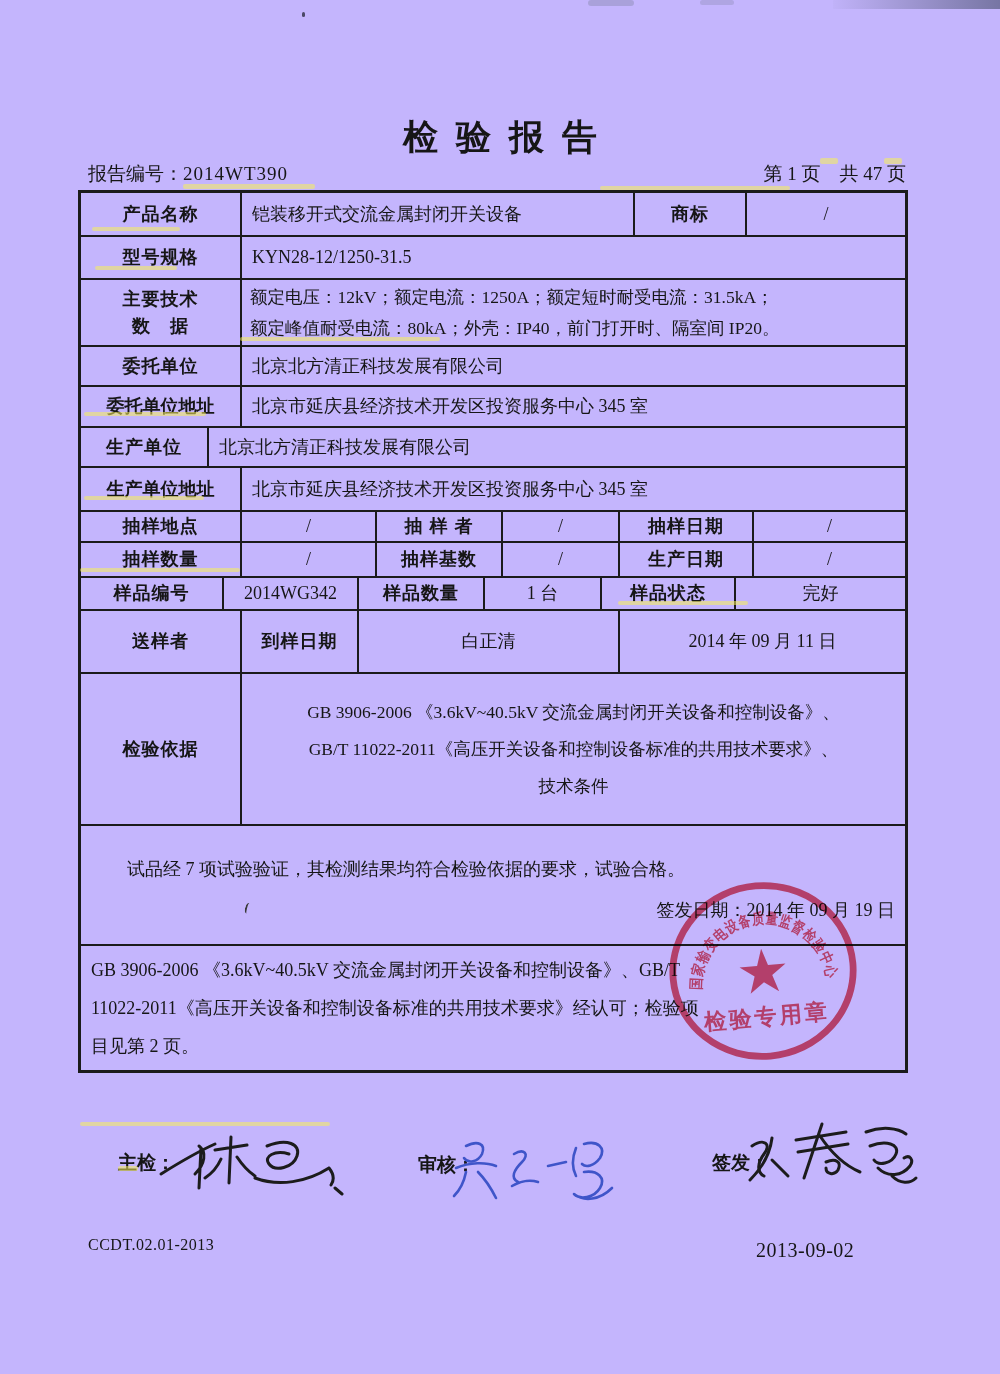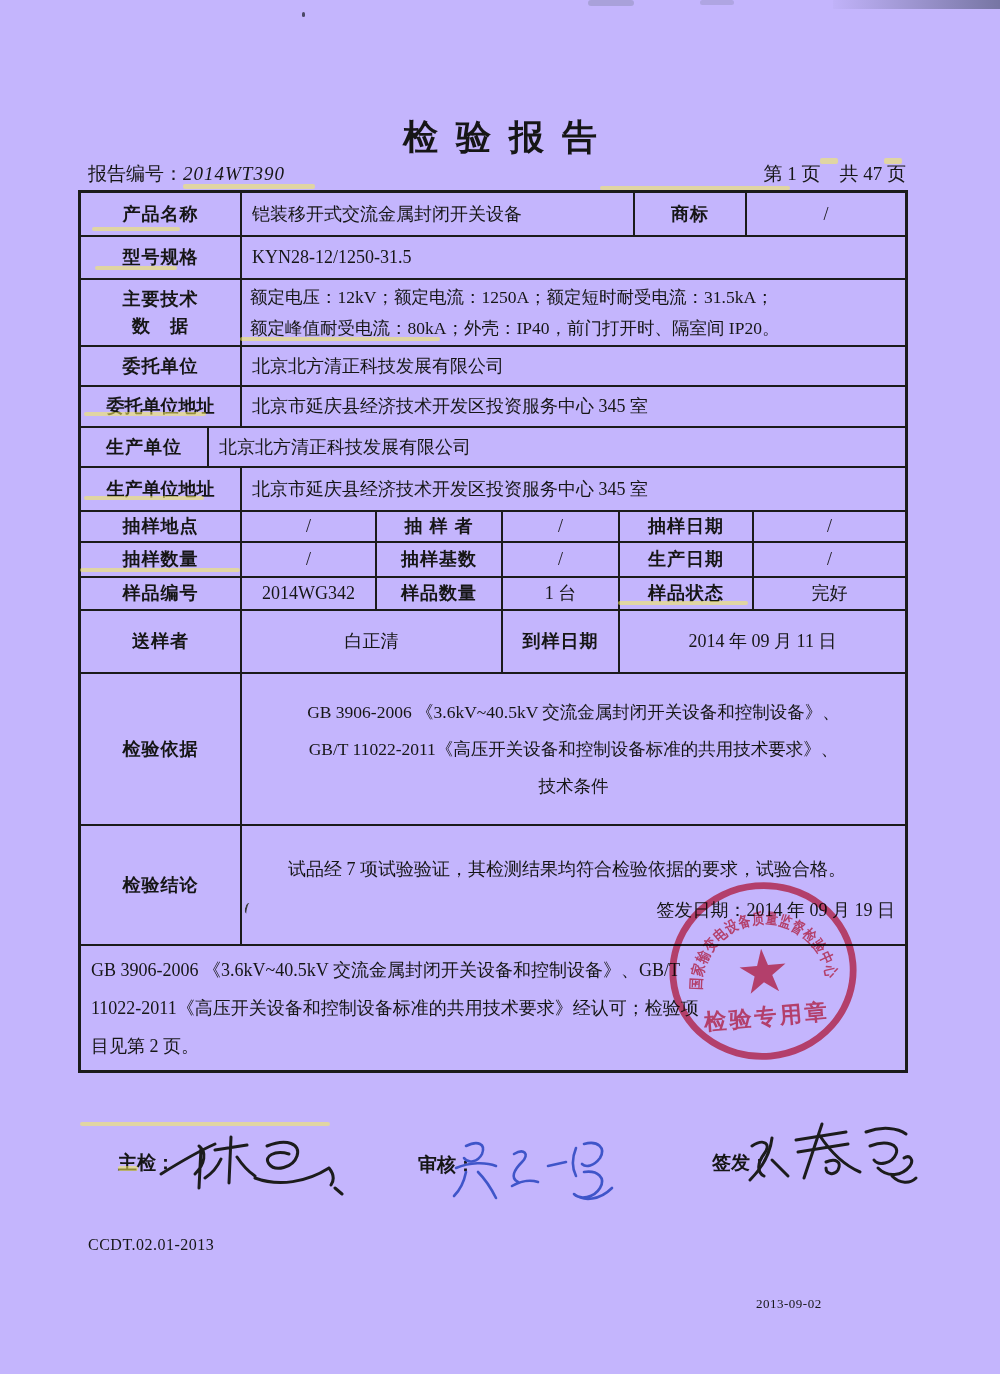--- a/index.html
+++ b/index.html
@@ -9,21 +9,21 @@
     font-family:"Liberation Serif","DejaVu Serif",serif;
   }
   
   .title{
     position:absolute; left:0; right:0; top:114px; margin:0;
     text-align:center; font-size:35px; font-weight:700;
     letter-spacing:18px; text-indent:18px;
     font-family:"Liberation Serif","DejaVu Serif",serif;
   }
   .hdr-left{position:absolute; left:88px; top:161px; font-size:19px;}
-  .hdr-left .num{font-family:"Liberation Serif",serif; letter-spacing:1px;font-style:italic;}
+  .hdr-left .num{font-family:"Liberation Serif",serif; letter-spacing:1px;}
   .hdr-right{position:absolute; right:94px; top:161px; font-size:19px;}
   
   .tbl{
     position:absolute; left:78px; top:190px; width:830px;
     border:3px solid #1b1b1b; box-sizing:border-box; background:transparent;
   }
   .row{display:flex; border-top:2px solid #1b1b1b; box-sizing:border-box;}
   .row:first-child{border-top:none;}
   .cell{
     box-sizing:border-box; border-left:2px solid #1b1b1b;
@@ -147,47 +147,46 @@
     <div class="row" style="height:35px">
       <div class="cell lbl" style="width:159px">抽样数量</div>
       <div class="cell ctr" style="width:135px">/</div>
       <div class="cell lbl" style="width:126px">抽样基数</div>
       <div class="cell ctr" style="width:117px">/</div>
       <div class="cell lbl" style="width:134px">生产日期</div>
       <div class="cell ctr" style="flex:1">/</div>
     </div>
 
     <div class="row" style="height:33px">
-      <div class="cell lbl" style="width:159px">样品编号</div>
+      <div class="cell lbl" style="width:141px">样品编号</div>
       <div class="cell ctr" style="width:135px">2014WG342</div>
       <div class="cell lbl" style="width:126px">样品数量</div>
       <div class="cell ctr" style="width:117px">1 台</div>
       <div class="cell lbl" style="width:134px">样品状态</div>
       <div class="cell ctr" style="flex:1">完好</div>
     </div>
 
     <div class="row" style="height:63px">
       <div class="cell lbl" style="width:159px">送样者</div>
+      <div class="cell lbl" style="width:117px">到样日期</div>
       <div class="cell ctr" style="width:261px">白正清</div>
-      <div class="cell lbl" style="width:117px">到样日期</div>
       <div class="cell ctr" style="flex:1">2014 年 09 月 11 日</div>
     </div>
 
     <div class="row" style="height:152px">
       <div class="cell lbl" style="width:159px">检验依据</div>
       <div class="cell basis" style="flex:1">
         <span>GB 3906-2006 《3.6kV~40.5kV 交流金属封闭开关设备和控制设备》、</span>
         <span>GB/T 11022-2011《高压开关设备和控制设备标准的共用技术要求》、</span>
         <span>技术条件</span>
       </div>
     </div>
 
 
     <div class="row" style="height:120px">
-      <div class="cell lbl" style="width:159px">检验结论</div>
       <div class="cell concl" style="flex:1">
         <div class="t1">试品经 7 项试验验证，其检测结果均符合检验依据的要求，试验合格。</div>
         <div class="t2">签发日期：2014 年 09 月 19 日</div>
       </div>
     </div>
 
     <div class="row" style="height:126px">
       <div class="cell remark" style="flex:1">
         <span>GB 3906-2006 《3.6kV~40.5kV 交流金属封闭开关设备和控制设备》、GB/T</span>
         <span>11022-2011《高压开关设备和控制设备标准的共用技术要求》经认可；检验项</span>
@@ -246,21 +245,21 @@
       <path d="M78,20 C90,38 104,50 118,56"></path>
       <path d="M84,46 C94,42 100,46 96,54 C92,60 84,58 84,52"></path>
       <path d="M124,16 C140,10 156,12 164,18"></path>
       <path d="M128,30 C144,24 158,28 154,38 C150,48 136,50 132,44"></path>
       <path d="M136,52 C146,62 160,60 168,50 C172,44 168,38 162,42"></path>
       <path d="M150,60 C158,68 168,68 174,62"></path>
     </g>
   </svg>
 
   <div class="foot" style="left:88px; top:1236px">CCDT.02.01-2013</div>
-  <div class="foot" style="left:756px; top:1296px; font-size:13px">2013-09-02</div>
+  <div class="foot" style="left:756px; top:1239px; font-size:20px">2013-09-02</div>
 
   <div class="ymark" style="left:183px; top:184px; width:132px; height:5px"></div>
   <div class="ymark" style="left:820px; top:158px; width:18px; height:6px"></div>
   <div class="ymark" style="left:884px; top:158px; width:18px; height:6px"></div>
   <div class="ymark" style="left:600px; top:186px; width:190px; height:4px"></div>
   <div class="ymark" style="left:92px; top:227px; width:88px; height:4px"></div>
   <div class="ymark" style="left:95px; top:266px; width:82px; height:4px"></div>
   <div class="ymark" style="left:240px; top:337px; width:200px; height:4px"></div>
   <div class="ymark" style="left:84px; top:412px; width:122px; height:4px"></div>
   <div class="ymark" style="left:84px; top:496px; width:120px; height:4px"></div>

